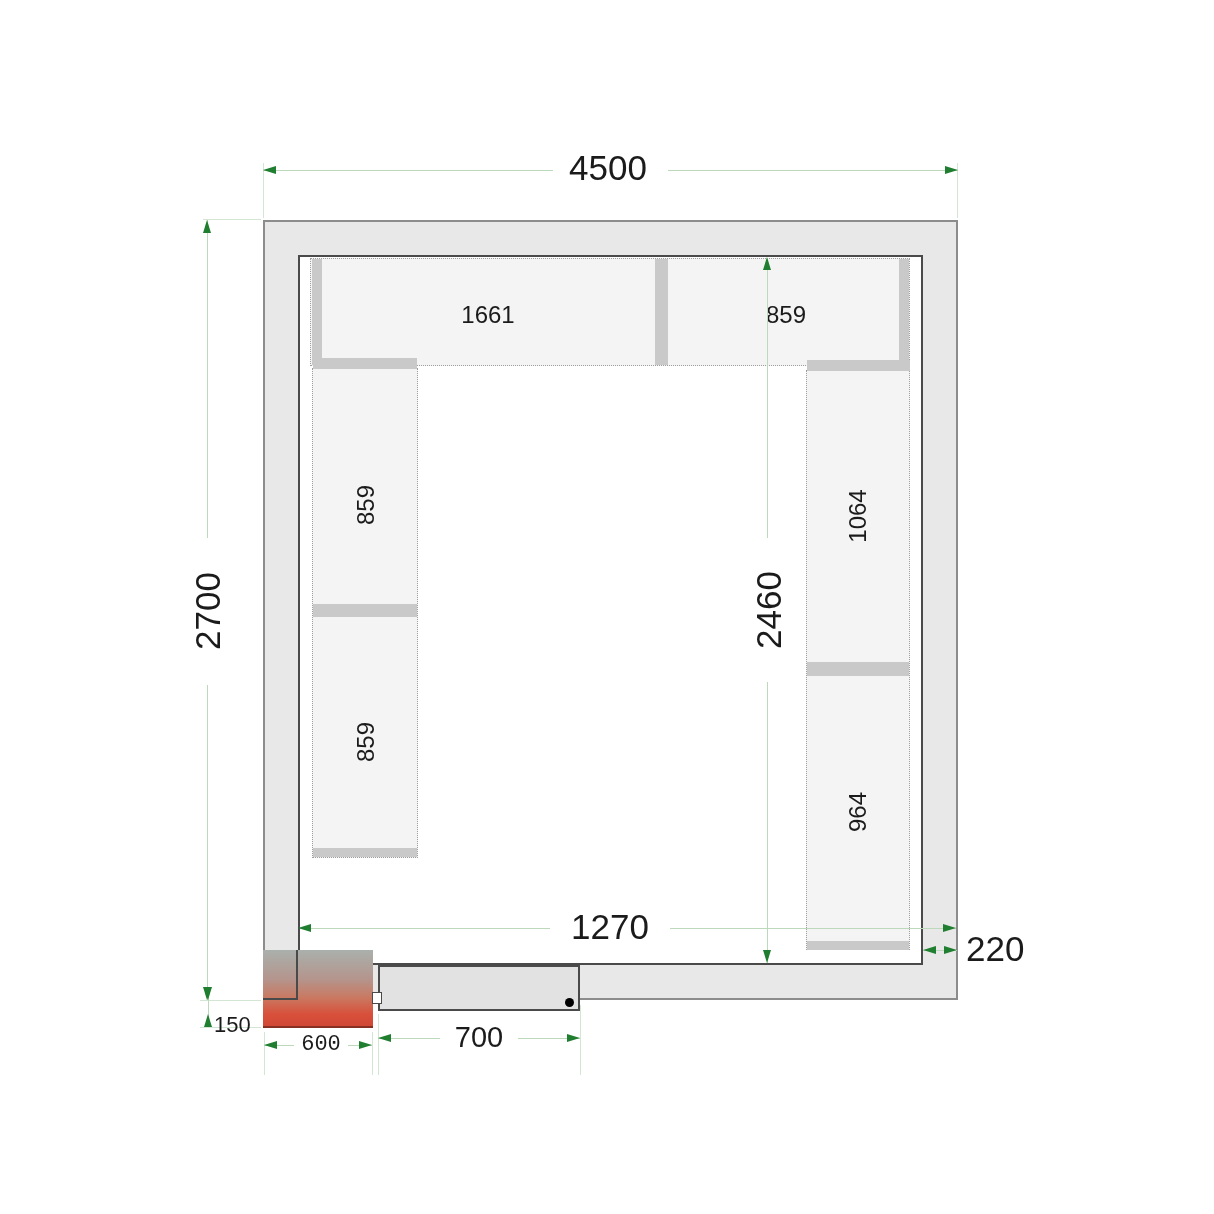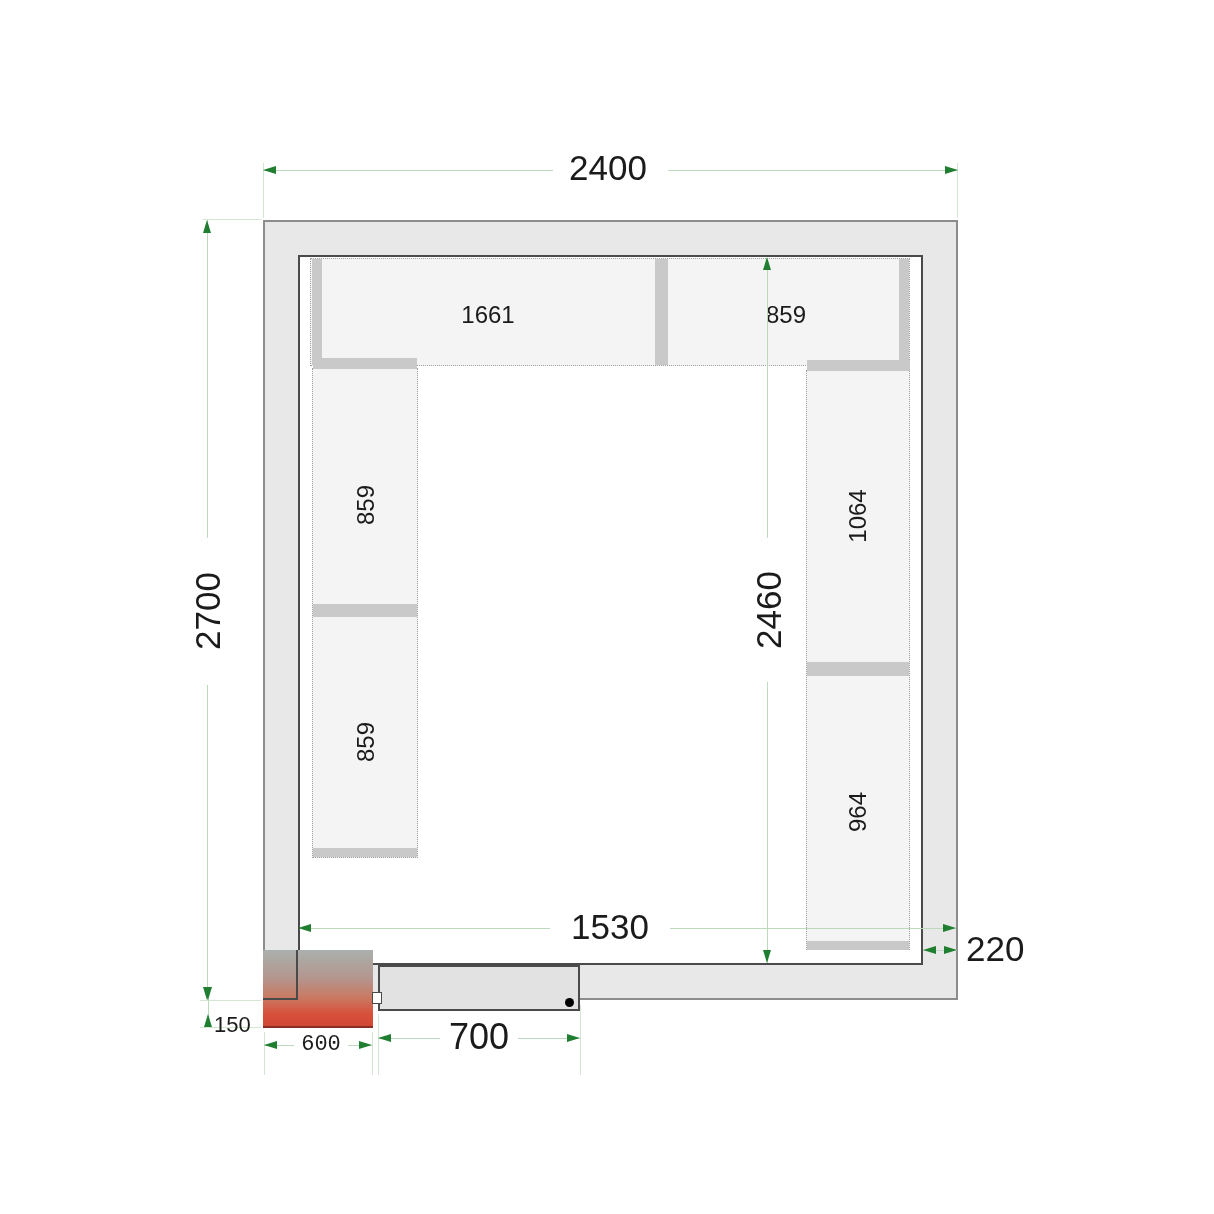--- a/index.html
+++ b/index.html
@@ -31,21 +31,21 @@
   .arr{position:absolute;width:0;height:0;}
   .arr.l{border-top:4px solid transparent;border-bottom:4px solid transparent;border-right:13px solid var(--dim_arrow,#1f7e2f);}
   .arr.r{border-top:4px solid transparent;border-bottom:4px solid transparent;border-left:13px solid var(--dim_arrow,#1f7e2f);}
   .arr.u{border-left:4px solid transparent;border-right:4px solid transparent;border-bottom:13px solid var(--dim_arrow,#1f7e2f);}
   .arr.d{border-left:4px solid transparent;border-right:4px solid transparent;border-top:13px solid var(--dim_arrow,#1f7e2f);}
   
   .lbl{position:absolute;transform:translate(-50%,-50%);white-space:nowrap;line-height:1;}
   .lbl.v{transform:translate(-50%,-50%) rotate(-90deg);}
   .lbl.al{transform:translate(0,-50%);}
   .big{font-size:35px;}
-  .mid{font-size:36px;}
+  .mid{font-size:29px;}
   .small{font-size:22px;}
   .shelf-lbl{font-size:24px;}
 </style>
 </head>
 <body>
 
 <div class="canvas">
 
   <div class="abs wall-outer" style="left:263px;top:220px;width:695px;height:780px;"></div>
   <div class="abs room-floor" style="left:298px;top:255px;width:625px;height:710px;"></div>
@@ -78,41 +78,41 @@
   <div class="abs door-leaf" style="left:378px;top:965px;width:202px;height:46px;"></div>
   <div class="abs door-hinge" style="left:372px;top:992px;width:10px;height:12px;"></div>
   <div class="abs door-handle" style="left:565px;top:998px;width:9px;height:9px;"></div>
 
   <div class="abs ext" style="left:263px;top:163px;width:1px;height:55px;"></div>
   <div class="abs ext" style="left:957px;top:163px;width:1px;height:55px;"></div>
   <div class="abs dim" style="left:263px;top:170px;width:290px;height:1px;"></div>
   <div class="abs dim" style="left:668px;top:170px;width:290px;height:1px;"></div>
   <div class="arr l" style="left:263px;top:166px;"></div>
   <div class="arr r" style="left:945px;top:166px;"></div>
-  <div class="lbl big" style="left:608px;top:167px;">2400</div>
+  <div class="lbl big" style="left:608px;top:167px;">4500</div>
 
   <div class="abs ext" style="left:203px;top:219px;width:58px;height:1px;"></div>
   <div class="abs ext" style="left:200px;top:1000px;width:61px;height:1px;"></div>
   <div class="abs dim" style="left:207px;top:220px;width:1px;height:318px;"></div>
   <div class="abs dim" style="left:207px;top:685px;width:1px;height:315px;"></div>
   <div class="arr u" style="left:203px;top:220px;"></div>
   <div class="arr d" style="left:203px;top:987px;"></div>
   <div class="lbl v big" style="left:207px;top:611px;">2700</div>
 
   <div class="abs dim" style="left:767px;top:258px;width:1px;height:280px;"></div>
   <div class="abs dim" style="left:767px;top:682px;width:1px;height:281px;"></div>
   <div class="arr u" style="left:763px;top:257px;"></div>
   <div class="arr d" style="left:763px;top:950px;"></div>
   <div class="lbl v big" style="left:768px;top:610px;">2460</div>
 
   <div class="abs dim" style="left:300px;top:928px;width:250px;height:1px;"></div>
   <div class="abs dim" style="left:670px;top:928px;width:286px;height:1px;"></div>
   <div class="arr l" style="left:298px;top:924px;"></div>
   <div class="arr r" style="left:943px;top:924px;"></div>
-  <div class="lbl big" style="left:610px;top:926px;">1530</div>
+  <div class="lbl big" style="left:610px;top:926px;">1270</div>
 
   <div class="abs dim" style="left:923px;top:950px;width:34px;height:1px;"></div>
   <div class="arr l" style="left:923px;top:946px;"></div>
   <div class="arr r" style="left:944px;top:946px;"></div>
   <div class="lbl al big" style="left:966px;top:948px;">220</div>
 
   <div class="abs ext" style="left:200px;top:1027px;width:61px;height:1px;"></div>
   <div class="abs dim" style="left:208px;top:988px;width:1px;height:39px;"></div>
   <div class="arr d" style="left:204px;top:987px;"></div>
   <div class="arr u" style="left:204px;top:1014px;"></div>

